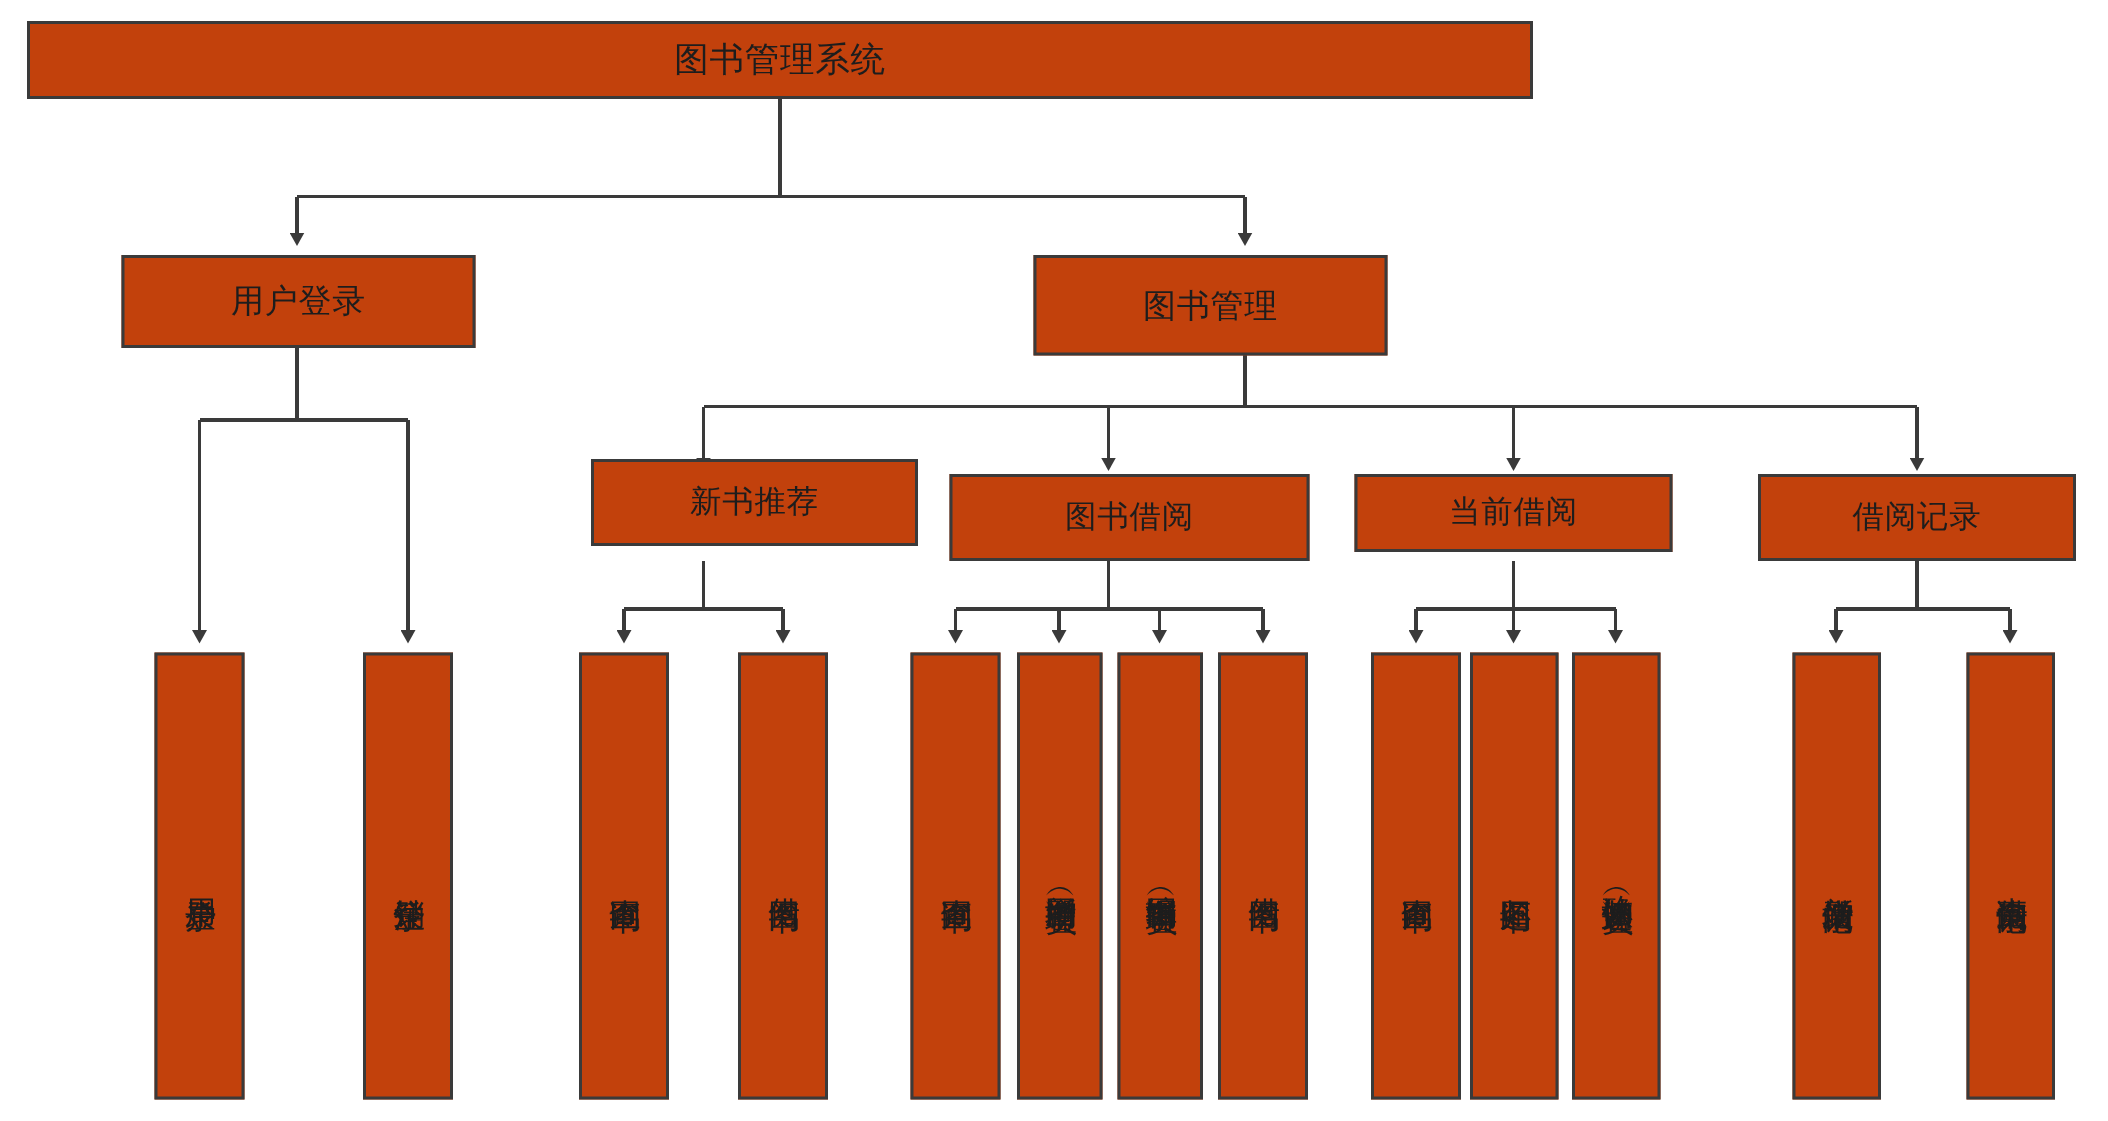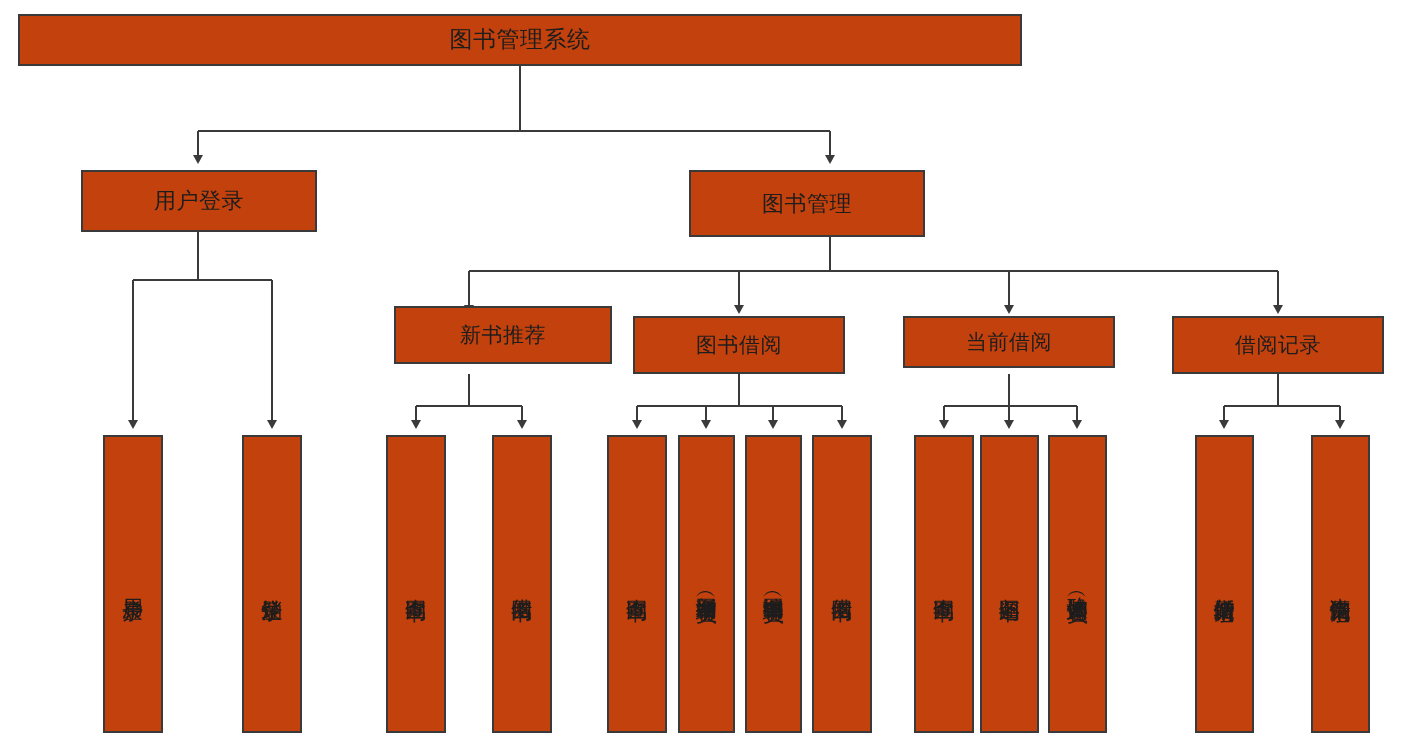--- a/index.html
+++ b/index.html
@@ -130,21 +130,21 @@
   <div class="node lvl1" style="left:81px; top:170px; width:236px; height:62px;">
     <span class="lbl">用户登录</span>
   </div>
   <div class="node lvl1" style="left:689px; top:170px; width:236px; height:67px;">
     <span class="lbl">图书管理</span>
   </div>
 
   <div class="node lvl2" style="left:360px; top:306px; width:218px; height:58px;margin-left:34px;">
     <span class="lbl">新书推荐</span>
   </div>
-  <div class="node lvl2" style="left:633px; top:316px; width:212px; height:58px;">
+  <div class="node lvl2" style="left:633px; top:316px; width:240px; height:58px;">
     <span class="lbl">图书借阅</span>
   </div>
   <div class="node lvl2" style="left:903px; top:316px; width:212px; height:52px;">
     <span class="lbl">当前借阅</span>
   </div>
   <div class="node lvl2" style="left:1172px; top:316px; width:212px; height:58px;justify-content:center;">
     <span class="lbl">借阅记录</span>
   </div>
 
   <div class="node leaf" style="left:103px; top:435px; width:60px; height:298px;">

